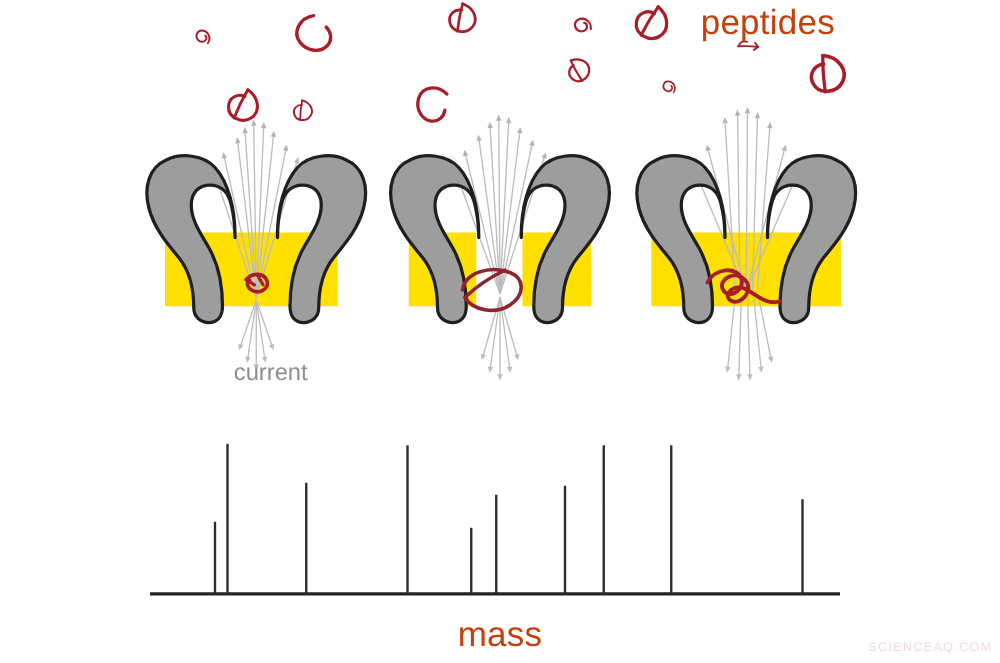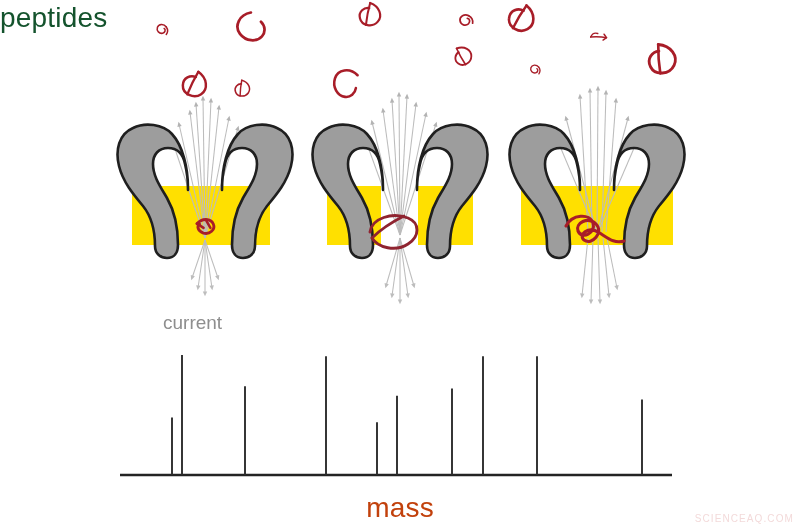--- a/index.html
+++ b/index.html
@@ -17,25 +17,25 @@
   #stage {
     position: absolute;
     left: 0; top: 0;
     width: 800px;
     height: 530px;
   }
   .lbl-peptides {
     position: absolute;
     left: 0; top: 0;
     width: 668px;
-    text-align: left;
+    text-align: right;
     font-family: "Liberation Sans", sans-serif;
     font-size: 28px;
     font-weight: 400;
-    color: #14532d;
+    color: #c2410c;
     letter-spacing: 0.2px;
   }
   .lbl-mass {
     position: absolute;
     left: 0;
     width: 800px;
     text-align: center;
     font-family: "Liberation Sans", sans-serif;
     font-size: 28px;
     font-weight: 400;
@@ -268,18 +268,18 @@
           <line x1="452" x2="452" y1="475" y2="388.6"></line>
           <line x1="483" x2="483" y1="475" y2="356.2"></line>
           <line x1="537" x2="537" y1="475" y2="356.2"></line>
           <line x1="642" x2="642" y1="475" y2="399.4"></line>
         </g>
     </g>
   </svg>
 
   <div class="lbl-peptides" style="top:2px;">peptides</div>
 
-  <div class="lbl-current" style="left:163px; top:288px;margin-top:24px;">current</div>
+  <div class="lbl-current" style="left:187px; top:288px;">current</div>
 
   <div class="lbl-mass" style="top:492px;">mass</div>
 
   <div class="watermark">SCIENCEAQ.COM</div>
 </div>
 
 </body></html>

